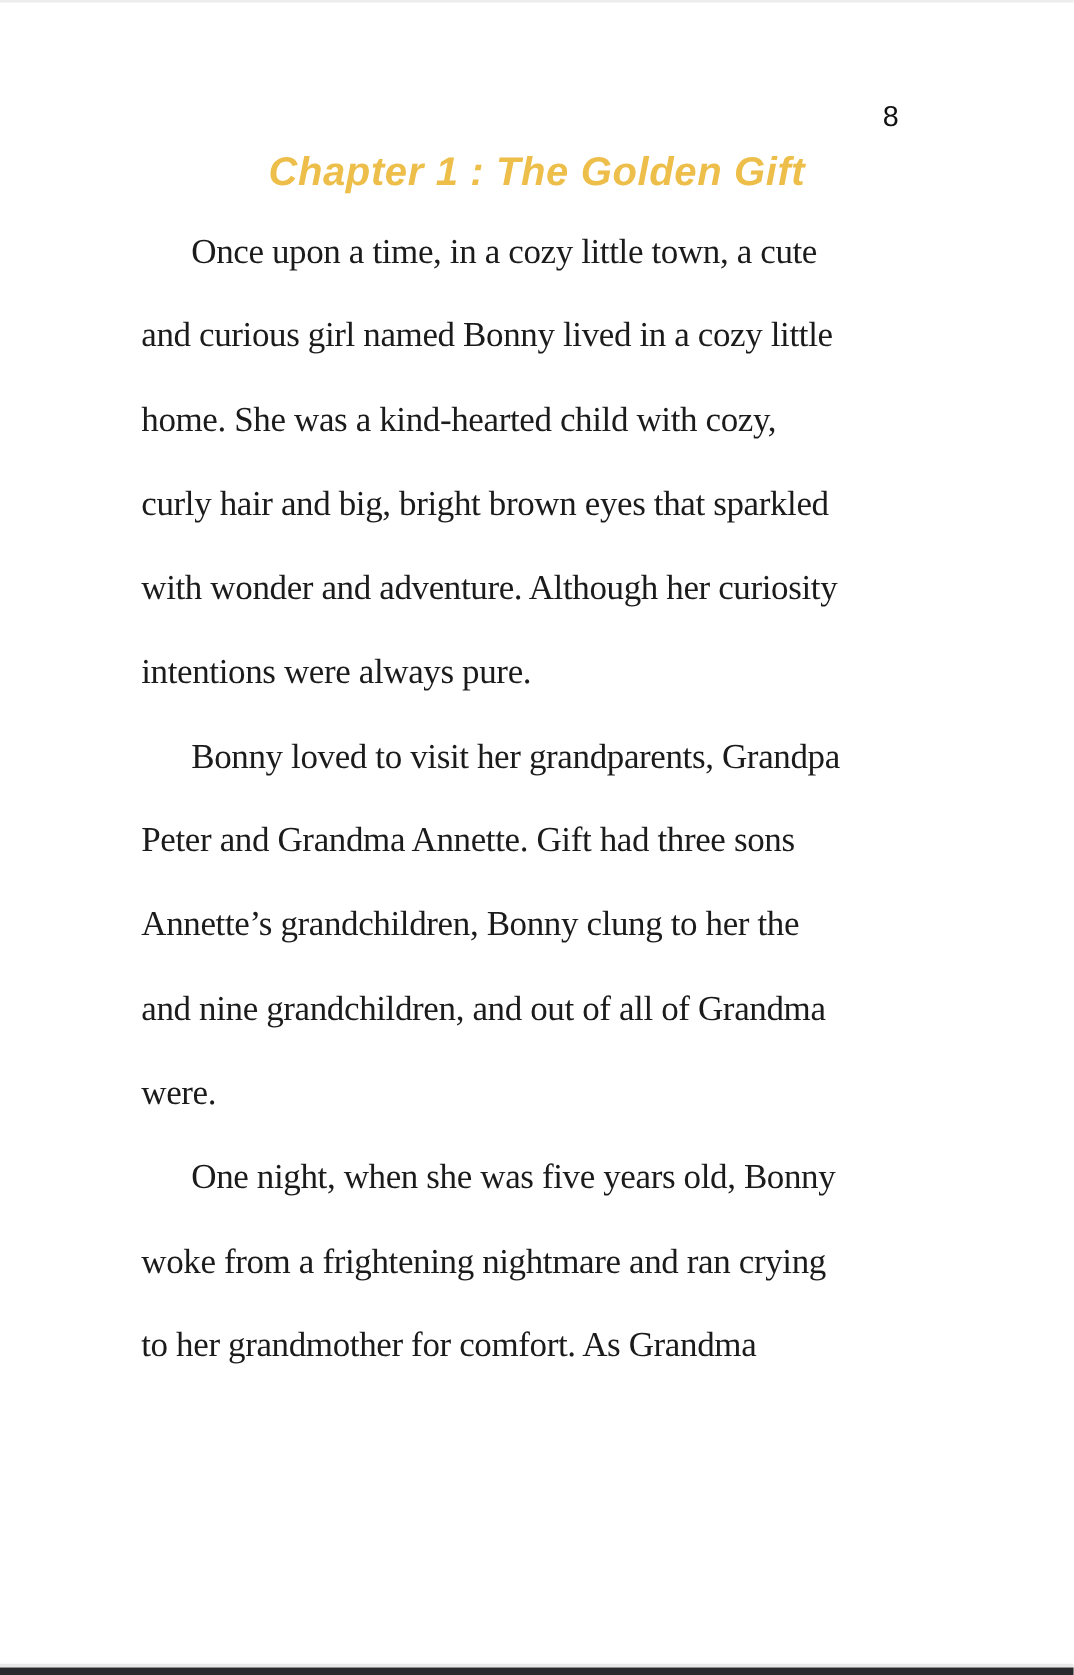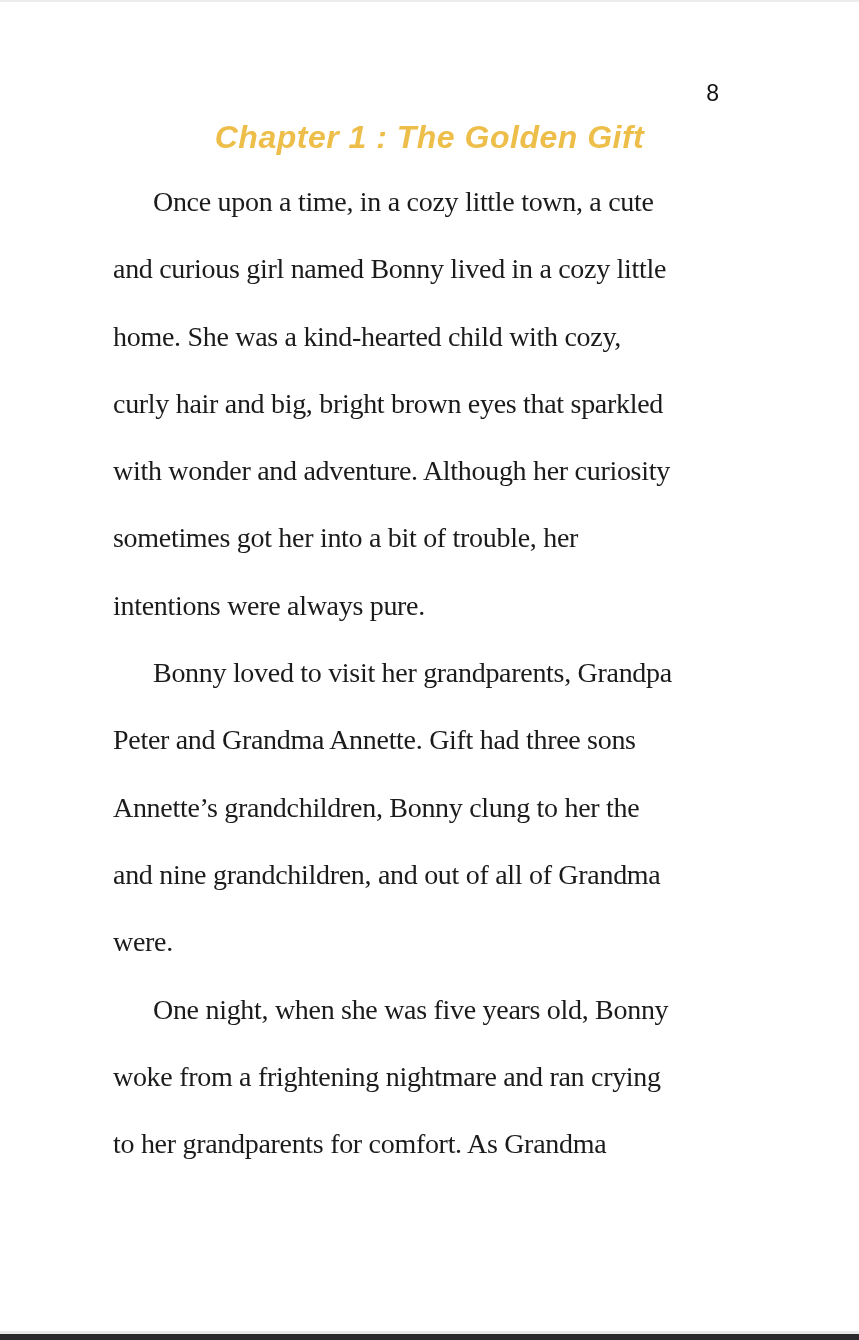--- a/index.html
+++ b/index.html
@@ -81,29 +81,28 @@
   <div class="page-number">8</div>
 
   <h1 class="chapter-title" style="color: rgb(237, 190, 73);">Chapter 1 : The Golden Gift</h1>
 
   <div class="body-text">
       <div class="text-line indent">Once upon a time, in a cozy little town, a cute</div>
       <div class="text-line">and curious girl named Bonny lived in a cozy little</div>
       <div class="text-line">home. She was a kind-hearted child with cozy,</div>
       <div class="text-line">curly hair and big, bright brown eyes that sparkled</div>
       <div class="text-line">with wonder and adventure. Although her curiosity</div>
-      <div class="text-line">sometimes got her into a bit of trouble, her</div>
       <div class="text-line">intentions were always pure.</div>
       <div class="text-line indent">Bonny loved to visit her grandparents, Grandpa</div>
       <div class="text-line">Peter and Grandma Annette. Gift had three sons</div>
       <div class="text-line">Annette’s grandchildren, Bonny clung to her the</div>
       <div class="text-line">and nine grandchildren, and out of all of Grandma</div>
       <div class="text-line">were.</div>
       <div class="text-line indent">One night, when she was five years old, Bonny</div>
       <div class="text-line">woke from a frightening nightmare and ran crying</div>
-      <div class="text-line">to her grandparents for comfort. As Grandma</div>
+      <div class="text-line">to her grandmother for comfort. As Grandma</div>
     </div>
 
   <div class="bottom-bar">
     <div class="bottom-bar-light"></div>
     <div class="bottom-bar-dark"></div>
   </div>
 </div>
 
 </body></html>

